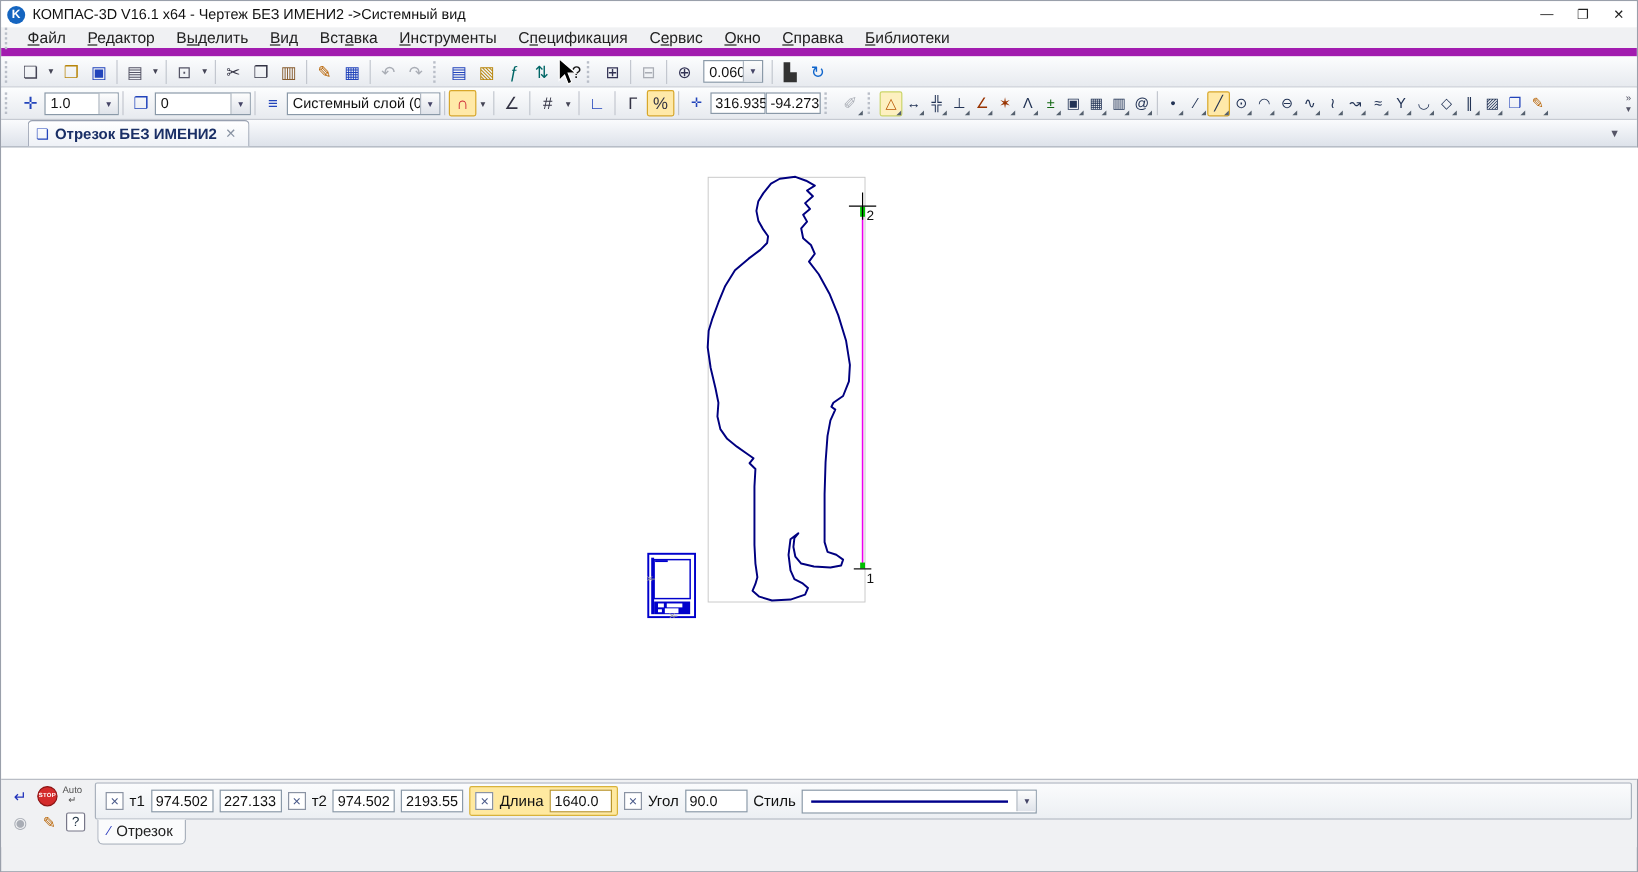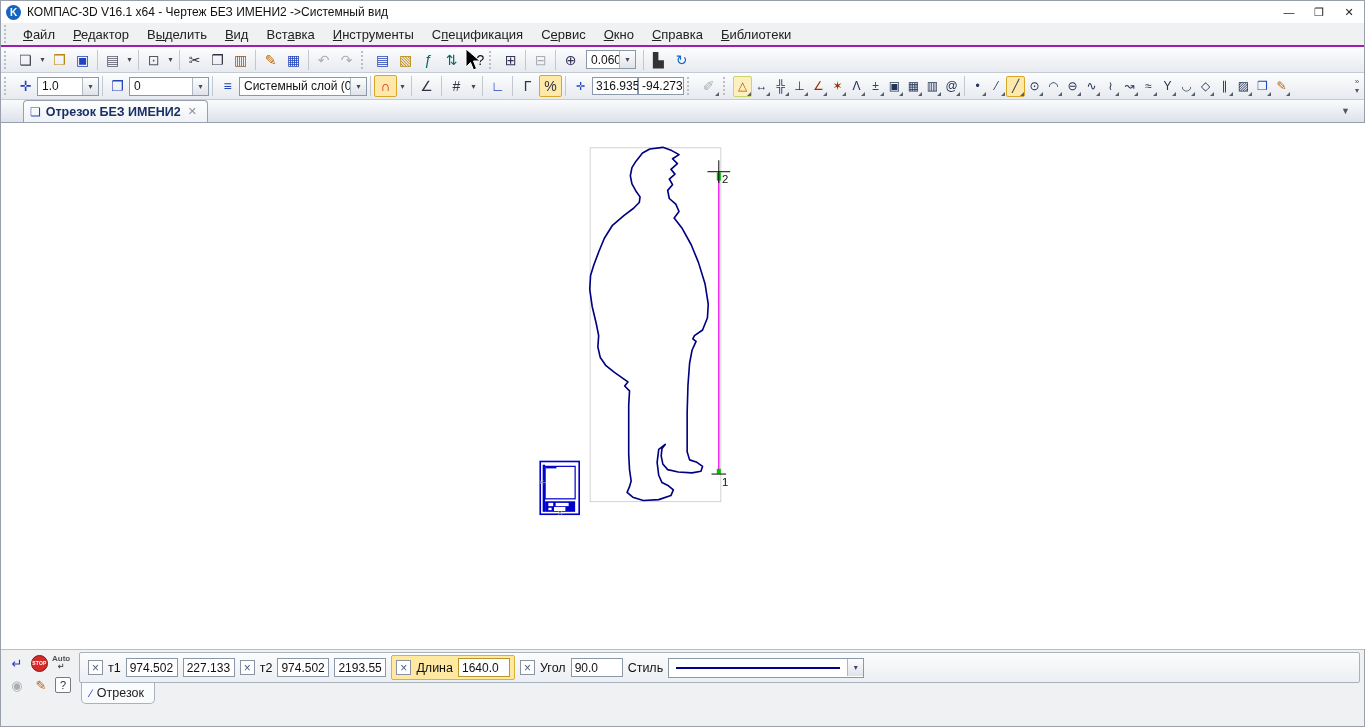--- a/index.html
+++ b/index.html
@@ -12,21 +12,21 @@
     display:flex; align-items:center; font-size:12px; color:#111; }
   #applogo { width:15px; height:15px; border-radius:50%; background:#1565c0; color:#fff;
     font-size:10px; font-weight:bold; display:flex; align-items:center; justify-content:center;
     margin:0 6px 0 5px; flex:none; }
   #wintitle { flex:1; white-space:nowrap; overflow:hidden; }
   .winbtn { width:30px; height:21px; display:flex; align-items:center; justify-content:center;
     font-size:11px; color:#222; flex:none; }
 
   
   #menubar { position:absolute; top:22px; left:0; right:0; height:24px; background:#f0f1f3;
-    display:flex; align-items:center; font-size:13px; color:#222; border-bottom:2px solid #a21caf; }
+    display:flex; align-items:center; font-size:13px; color:#222; border-bottom:7px solid #a21caf; }
   .mitem { padding:3px 9px; white-space:nowrap; }
   .grip { width:6px; height:18px; border-left:2px dotted #b9bec8; margin:0 4px 0 3px; flex:none; }
 
   
   .toolbar { position:absolute; left:0; right:0; display:flex; align-items:center;
     background:linear-gradient(#fcfdfe,#e7eaef); border-bottom:1px solid #c6cad2; }
   #tb1 { top:46px; height:26px; }
   #tb2 { top:72px; height:27px; }
   .tbtn { width:23px; height:22px; display:flex; align-items:center; justify-content:center;
     font-size:14px; line-height:1; color:#334; border:1px solid transparent; border-radius:2px;
@@ -70,21 +70,21 @@
   
   #parambar { position:absolute; top:648px; left:0; right:0; height:57px; background:#f0f1f3;
     border-top:1px solid #b9bdc5; }
   #pb-left { position:absolute; left:2px; top:2px; width:74px; height:52px; }
   #pb-left .rowi { display:flex; align-items:center; gap:4px; height:22px; padding-left:4px; }
   .pbicon { width:20px; height:20px; display:flex; align-items:center; justify-content:center;
     font-size:13px; color:#23b; }
   #stop-btn { width:17px; height:17px; border-radius:50%; background:#d42b2b; color:#fff;
     font-size:5px; font-weight:bold; display:flex; align-items:center; justify-content:center;
     border:1px solid #8d1414; letter-spacing:.2px; }
-  #auto-btn { font-size:8px; color:#555; line-height:8px; text-align:center;font-weight:bold; }
+  #auto-btn { font-size:8px; color:#555; line-height:8px; text-align:center; }
   #help-btn { width:16px; height:16px; border:1px solid #778; border-radius:2px; font-size:11px;
     color:#234; display:flex; align-items:center; justify-content:center; background:#fff; }
   #pb-panel { position:absolute; left:78px; top:2px; right:4px; height:31px;
     border:1px solid #aab2bd; border-radius:2px; background:linear-gradient(#fbfcfd,#eceff3);
     display:flex; align-items:center; gap:5px; padding:0 8px; font-size:12.5px; color:#111; }
   .pcb { width:15px; height:15px; border:1px solid #8a93a3; background:#fff; color:#4a5a8a;
     font-size:12px; line-height:1; display:flex; align-items:center; justify-content:center; flex:none; }
   .pfield { width:52px; height:19px; border:1px solid #8a99a8; background:#fff; font-size:12px;
     display:flex; align-items:center; padding:0 3px; white-space:nowrap; overflow:hidden; }
   .ygrp { display:flex; align-items:center; gap:5px; background:#ffe9a0;

